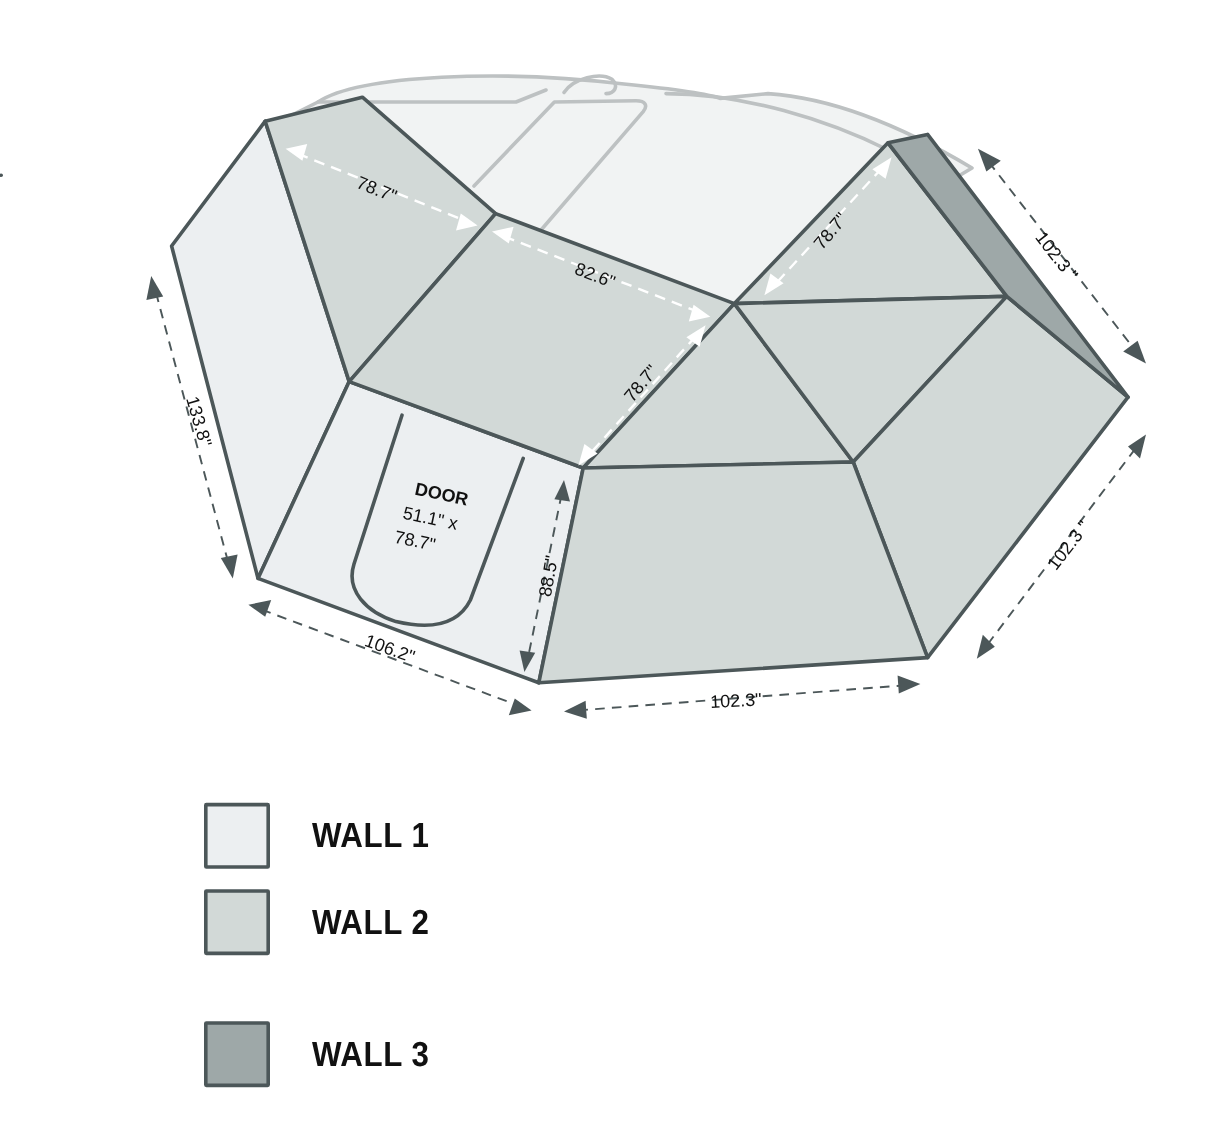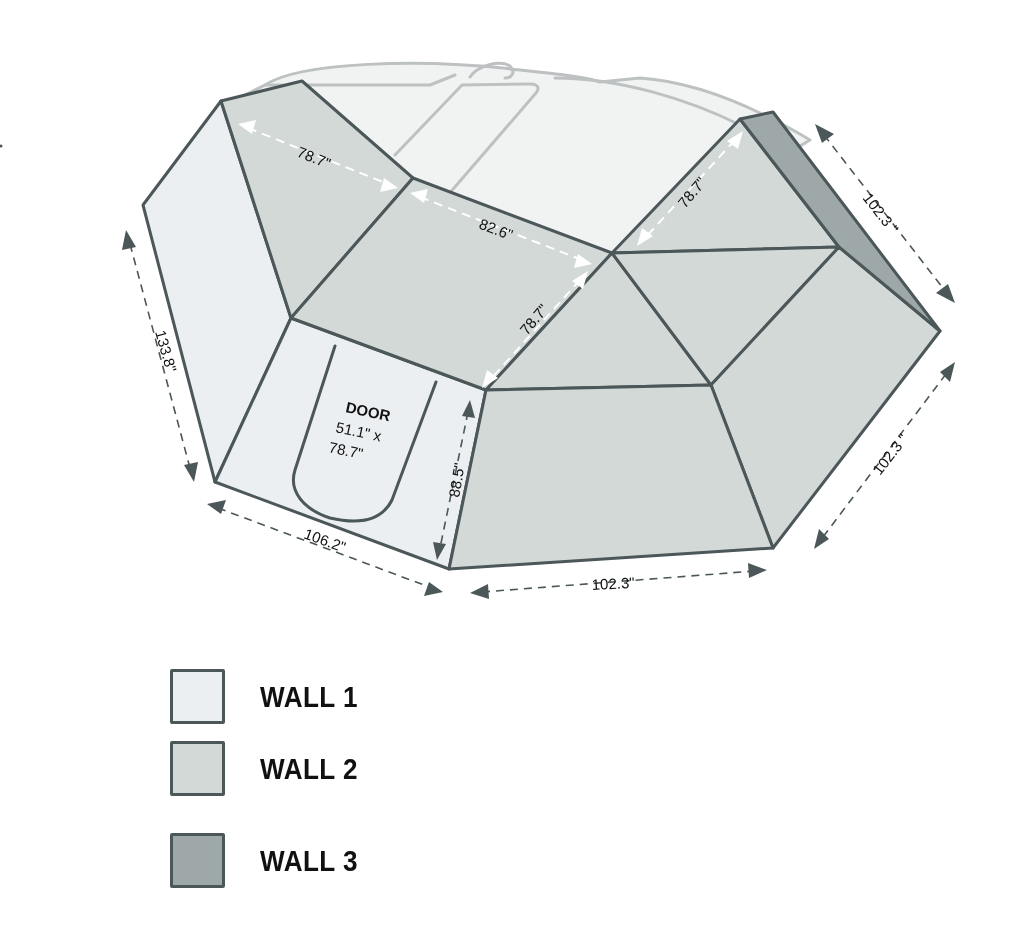--- a/index.html
+++ b/index.html
@@ -131,17 +131,17 @@
 
 <div class="legend">
   <div class="legend-item" style="top:0px;">
     <div class="swatch" style="background:#eceff1;"></div>
     <div class="legend-label">WALL 1</div>
   </div>
   <div class="legend-item" style="top:72px;">
     <div class="swatch" style="background:#d2d9d7;"></div>
     <div class="legend-label">WALL 2</div>
   </div>
-  <div class="legend-item" style="top:164px;text-align:center;">
+  <div class="legend-item" style="top:182px;text-align:center;">
     <div class="swatch" style="background:#9ea8a8;"></div>
     <div class="legend-label">WALL 3</div>
   </div>
 </div>
 
 </body></html>

